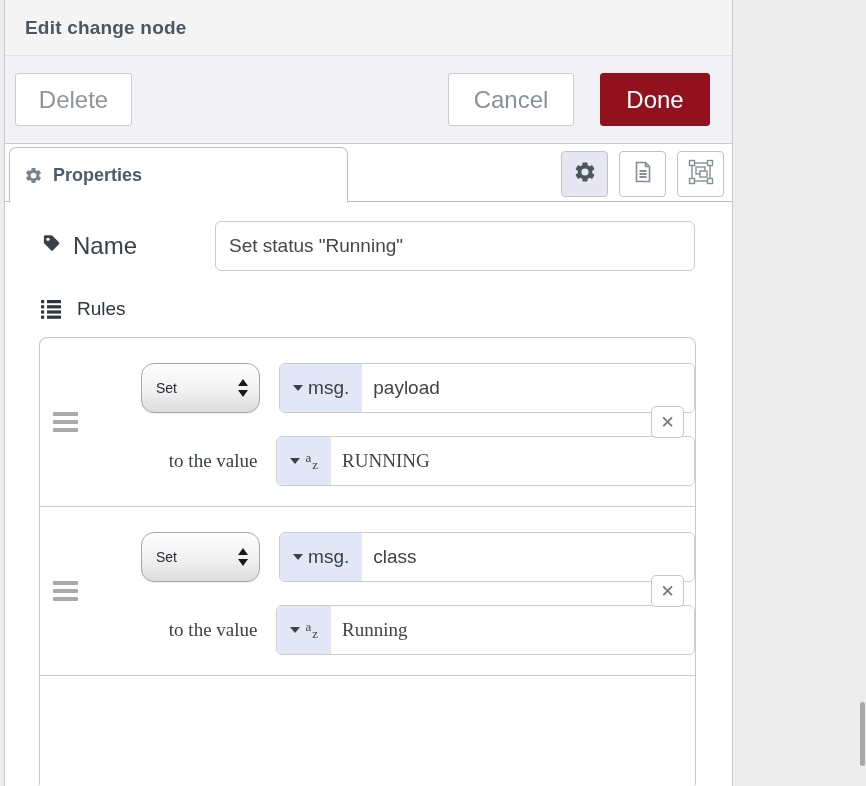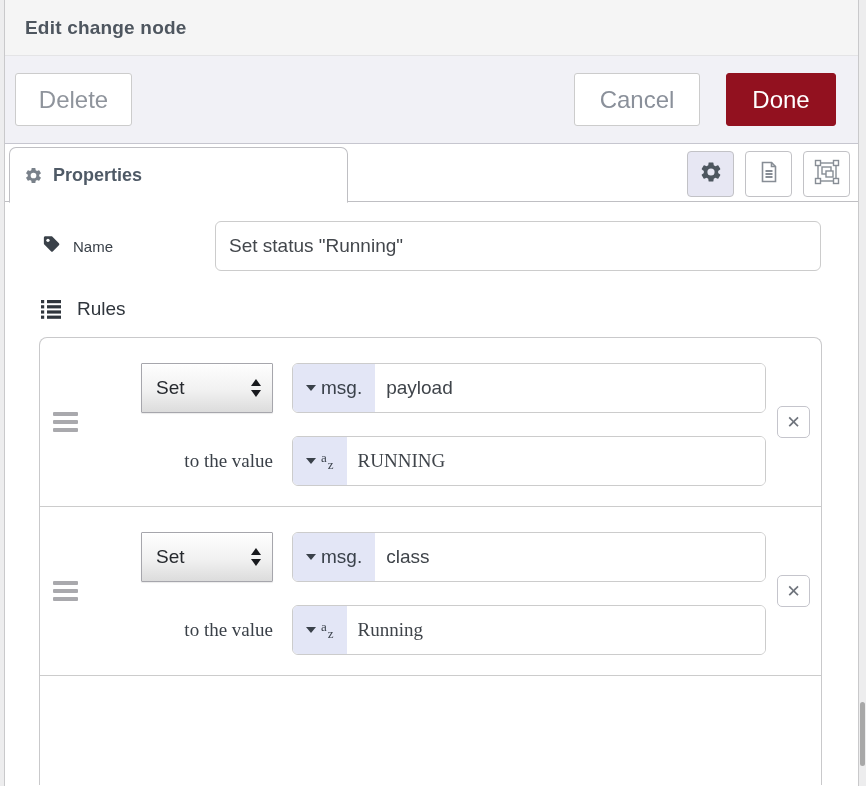--- a/index.html
+++ b/index.html
@@ -5,21 +5,21 @@
   * { box-sizing: border-box; margin: 0; padding: 0; }
   html, body { width: 866px; height: 786px; }
   body {
     font-family: "Liberation Sans", "DejaVu Sans", sans-serif;
     background: #ededee;
     position: relative;
     overflow: hidden;
   }
   .tray {
     position: absolute; left: 4px; top: 0;
-    width: 855px; height: 786px;
+    width: 729px; height: 786px;
     background: #fff;
     border-left: 1px solid #c9c9cb;
     border-right: 1px solid #c9c9cb;
   }
   
   .hdr {
     height: 56px; background: #f5f5f5;
     border-bottom: 1px solid #e4e4e6;
     display: flex; align-items: center; padding-left: 20px;
   }
@@ -54,43 +54,43 @@
   .tbtn {
     width: 47px; height: 46px; background: #fff;
     border: 1px solid #c2c2c6; border-radius: 4px;
     display: flex; align-items: center; justify-content: center;
     color: #878d95; cursor: pointer;
   }
   .tbtn.active { background: #e7e7f3; color: #4d565f; }
   
   .content { padding: 19px 37px 0 36px; }
   .name-row { display: flex; align-items: center; }
-  .field-label { display: flex; align-items: center; gap: 11px; width: 174px; font-size: 15px; color: #3a4149; }
+  .field-label { display: flex; align-items: center; gap: 11px; width: 174px; font-size: 24px; color: #3a4149; }
   .name-input {
     flex: 1; height: 50px; border: 1px solid #ccc; border-radius: 6px;
     font-size: 19px; color: #43474c; padding: 0 13px;
     font-family: inherit; outline: none; background: #fff;
   }
   .rules-label { margin-top: 27px; display: flex; align-items: center; gap: 16px; font-size: 19px; color: #2f353c; }
   .rules-label .licon { display: flex; color: #2f353c; }
   .rules-box {
     margin: 17px 36px 0 34px; height: 448px;
     border: 1px solid #c9c9cb; border-bottom: none;
     border-radius: 8px 8px 0 0; background: #fff; overflow: hidden;
   }
   .rule { position: relative; border-bottom: 1px solid #ccc; padding: 25px 0 20px 0; }
   .rule-row { display: flex; align-items: center; margin-left: 101px; }
   .rule-row.second { margin-top: 23px; font-family: Liberation Serif, serif; }
   .action-select {
     width: 132px; height: 50px; margin-right: 19px;
-    border: 1px solid #a6a6ac; border-radius: 1px;
+    border: 1px solid #a6a6ac; border-radius: 13px;
     background: linear-gradient(180deg, #fefefe 0%, #f1f1f1 55%, #dcdcdc 100%);
     box-shadow: inset 0 1px 0 #fff, 0 1px 1px rgba(0,0,0,.08);
     display: flex; align-items: center; justify-content: space-between;
-    padding: 0 11px 0 14px; font-size: 19px; color: #26292e; cursor: pointer;
+    padding: 0 11px 0 14px; font-size: 14px; color: #26292e; cursor: pointer;
   }
   .updown { display: flex; flex-direction: column; align-items: center; }
   .tri-up    { width: 0; height: 0; border-left: 5px solid transparent; border-right: 5px solid transparent; border-bottom: 7px solid #17191d; margin-bottom: 4px; }
   .tri-down  { width: 0; height: 0; border-left: 5px solid transparent; border-right: 5px solid transparent; border-top: 7px solid #17191d; }
   .typed {
     width: 474px; height: 50px; border: 1px solid #ccc; border-radius: 6px;
     display: flex; overflow: hidden; background: #fff;
   }
   .typed-label {
     background: #e3e6f6; display: flex; align-items: center; gap: 5px;

